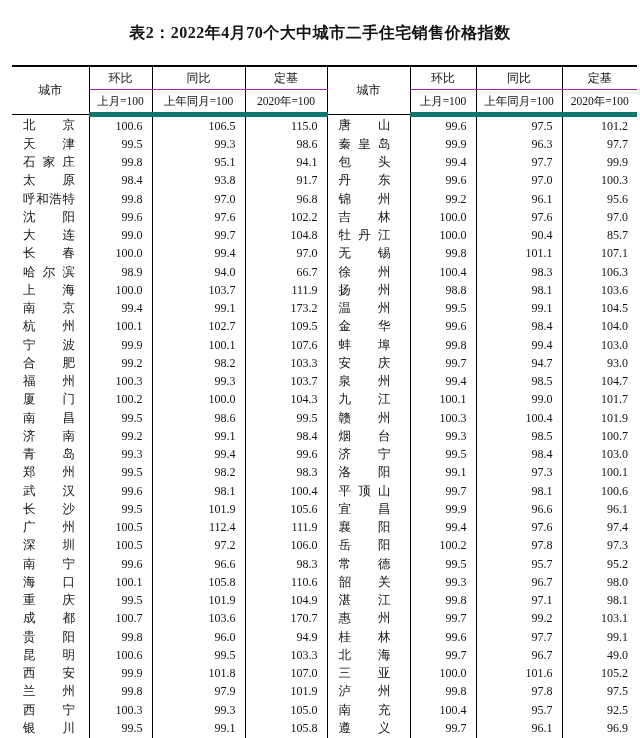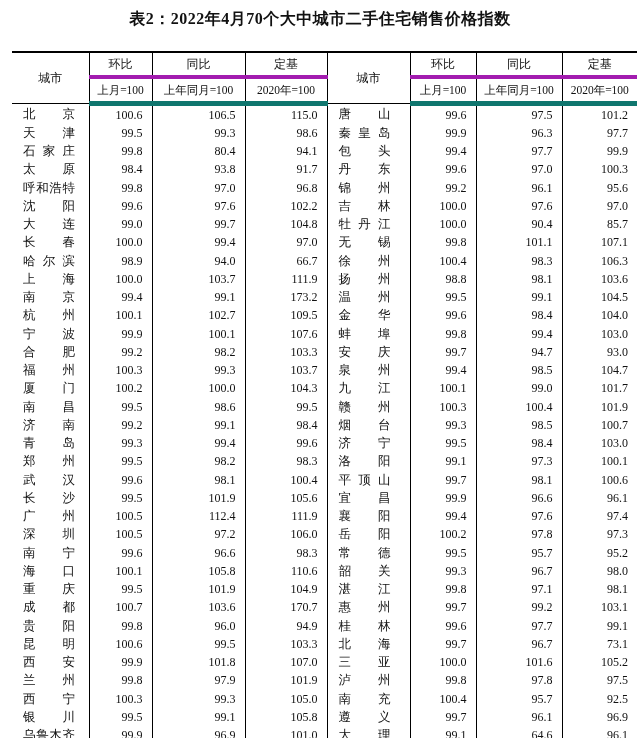--- a/index.html
+++ b/index.html
@@ -11,21 +11,21 @@
     overflow: hidden;
     font-family: "Liberation Serif", "DejaVu Serif", serif;
     color: #111111;
   }
   .page {
     width: 640px;
     height: 738px;
     position: relative;
   }
   .title {
-    padding-top: 9px;
+    padding-top: 23px;
     text-align: center;
     font-size: 16px;
     font-weight: bold;
     letter-spacing: 0.5px;
   }
   table.idx {
     border-collapse: collapse;
     table-layout: fixed;
     width: 625px;
     margin: 21px 0 8px 12px;
@@ -38,21 +38,21 @@
     font-weight: normal;
     font-size: 12px;
     overflow: hidden;
     white-space: nowrap;
   }
   
   table.idx th.vr, table.idx td.vr { border-right: 1px solid #000; }
   
   thead tr.h1 th { height: 22px; }
   thead tr.h2 th { height: 22px; }
-  thead th.group { border-bottom: 4px solid #a21caf; text-align: center; }
+  thead th.group { border-bottom: 1px solid #a21caf; text-align: center; }
   thead th.sub   { border-bottom: 5px solid #0f766e; text-align: center; font-size: 11.5px; padding: 0 1px; }
   thead th.cityhead { border-bottom: 1px solid #000; text-align: center; }
   
   tbody td { height: 18.26px; vertical-align: middle; }
   tbody td.num { text-align: right; padding-right: 9px; font-size: 12px; }
   tbody td.city { padding-left: 11px; }
   .city-span {
     display: inline-block;
     width: 52px;
     text-align: justify;
@@ -114,21 +114,21 @@
           <td class="vr num">99.3</td>
           <td class="vr num">98.6</td>
           <td class="vr city"><span class="city-span">秦皇岛</span></td>
           <td class="vr num">99.9</td>
           <td class="vr num">96.3</td>
           <td class="num">97.7</td>
         </tr>
         <tr>
           <td class="vr city"><span class="city-span">石家庄</span></td>
           <td class="vr num">99.8</td>
-          <td class="vr num">80.4</td>
+          <td class="vr num">95.1</td>
           <td class="vr num">94.1</td>
           <td class="vr city"><span class="city-span">包头</span></td>
           <td class="vr num">99.4</td>
           <td class="vr num">97.7</td>
           <td class="num">99.9</td>
         </tr>
         <tr>
           <td class="vr city"><span class="city-span">太原</span></td>
           <td class="vr num">98.4</td>
           <td class="vr num">93.8</td>
@@ -389,21 +389,21 @@
           <td class="num">99.1</td>
         </tr>
         <tr>
           <td class="vr city"><span class="city-span">昆明</span></td>
           <td class="vr num">100.6</td>
           <td class="vr num">99.5</td>
           <td class="vr num">103.3</td>
           <td class="vr city"><span class="city-span">北海</span></td>
           <td class="vr num">99.7</td>
           <td class="vr num">96.7</td>
-          <td class="num">73.1</td>
+          <td class="num">49.0</td>
         </tr>
         <tr>
           <td class="vr city"><span class="city-span">西安</span></td>
           <td class="vr num">99.9</td>
           <td class="vr num">101.8</td>
           <td class="vr num">107.0</td>
           <td class="vr city"><span class="city-span">三亚</span></td>
           <td class="vr num">100.0</td>
           <td class="vr num">101.6</td>
           <td class="num">105.2</td>

